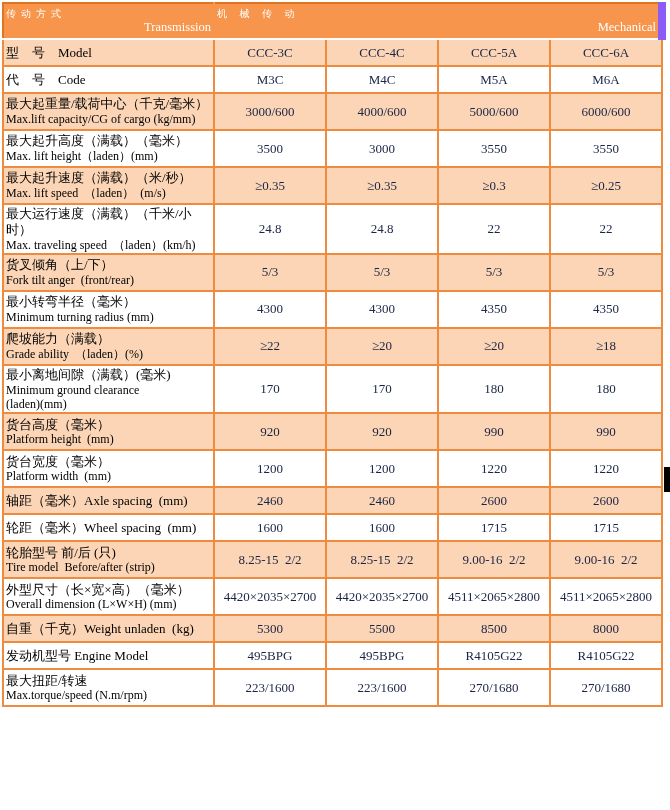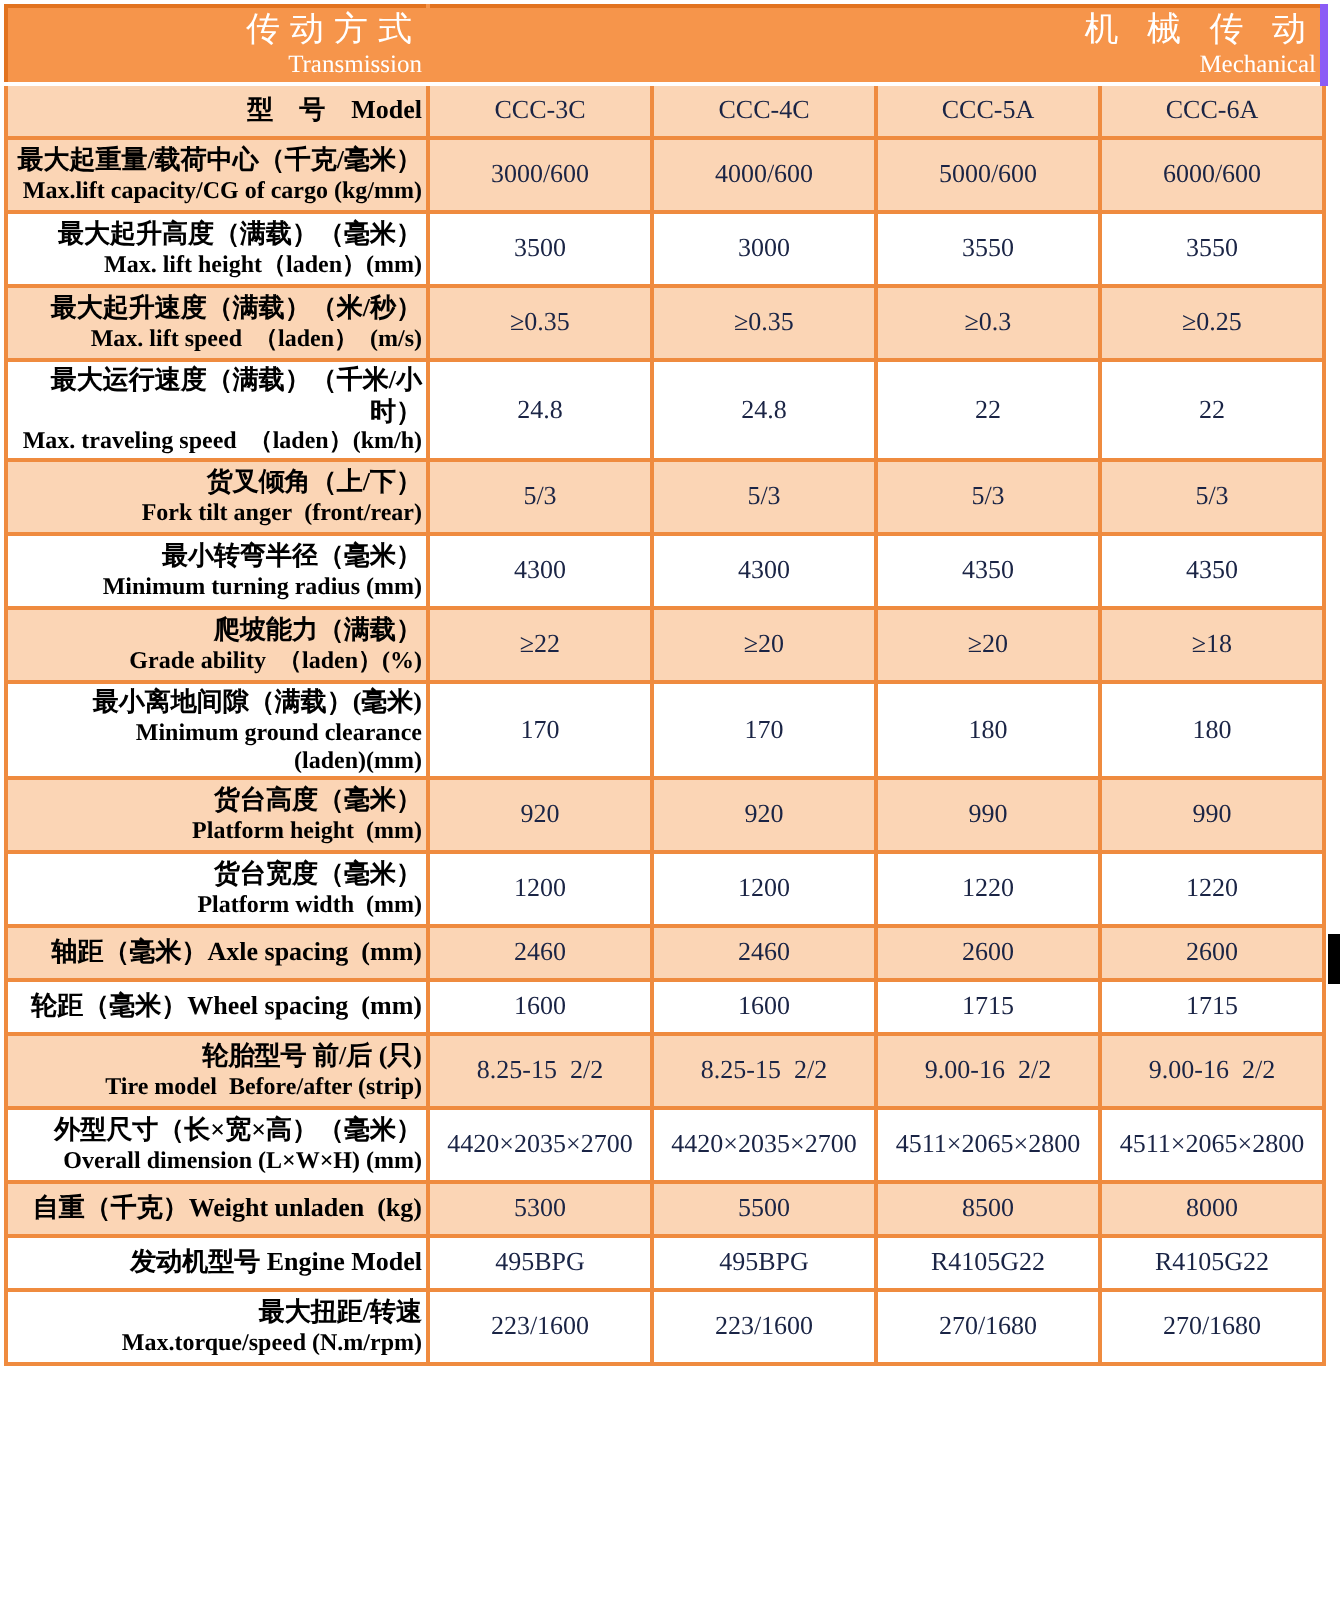--- a/index.html
+++ b/index.html
@@ -17,30 +17,30 @@
   col.c-data{width:112px;}
   th,td{border:2px solid #ef8b3f;padding:1px 2px;vertical-align:middle;}
   
   tr.head{height:36px;}
   tr.head th{
     background:#f6954b;color:#ffffff;font-weight:normal;
     border-color:#f6954b;border-bottom:2px solid #ffffff;
     border-top:2px solid #e2731f;
   }
   tr.head th:first-child{border-left:2px solid #e2731f;}
-  tr.head th:last-child{border-right:4px solid #8b5cf6;}
-  .hd-zh{font-size:17px;letter-spacing:5px;text-align:right;line-height:1.2;font-family:Liberation Serif, serif;}
+  tr.head th:last-child{border-right:8px solid #8b5cf6;}
+  .hd-zh{font-size:10px;letter-spacing:5px;text-align:left;line-height:1.2;font-family:Liberation Serif, serif;}
   .hd-en{font-size:12.5px;letter-spacing:0;text-align:right;line-height:1.15;}
   
   tr.peach th,tr.peach td{background:#fbd5b5;}
   tr.white th,tr.white td{background:#ffffff;}
   tr.lines1{height:27px;}
   tr.lines2{height:37px;}
   tr.lines3{height:45px;}
-  th.label{font-weight:bold;text-align:right;color:#000000;}
+  th.label{font-weight:normal;text-align:left;color:#000000;}
   .lbl-zh{font-size:13px;line-height:1.22;}
   .lbl-en{font-size:12px;line-height:1.18;}
   td.val{text-align:center;color:#1a2445;font-size:13px;}
   
   .edge-mark{position:absolute;right:0;top:467px;width:6px;height:25px;background:#000;}
 </style>
 </head>
 <body>
 
 <table class="spec">
@@ -66,20 +66,29 @@
   <tbody>
       <tr class="peach lines1">
         <th class="label">
           <div class="lbl-zh">型　号　Model</div>
         </th>
         <td class="val">CCC-3C</td>
         <td class="val">CCC-4C</td>
         <td class="val">CCC-5A</td>
         <td class="val">CCC-6A</td>
       </tr>
+      <tr class="white lines1">
+        <th class="label">
+          <div class="lbl-zh">代　号　Code</div>
+        </th>
+        <td class="val">M3C</td>
+        <td class="val">M4C</td>
+        <td class="val">M5A</td>
+        <td class="val">M6A</td>
+      </tr>
       <tr class="peach lines2">
         <th class="label">
           <div class="lbl-zh">最大起重量/载荷中心（千克/毫米）</div>
           <div class="lbl-en">Max.lift capacity/CG of cargo (kg/mm)</div>
         </th>
         <td class="val">3000/600</td>
         <td class="val">4000/600</td>
         <td class="val">5000/600</td>
         <td class="val">6000/600</td>
       </tr>

